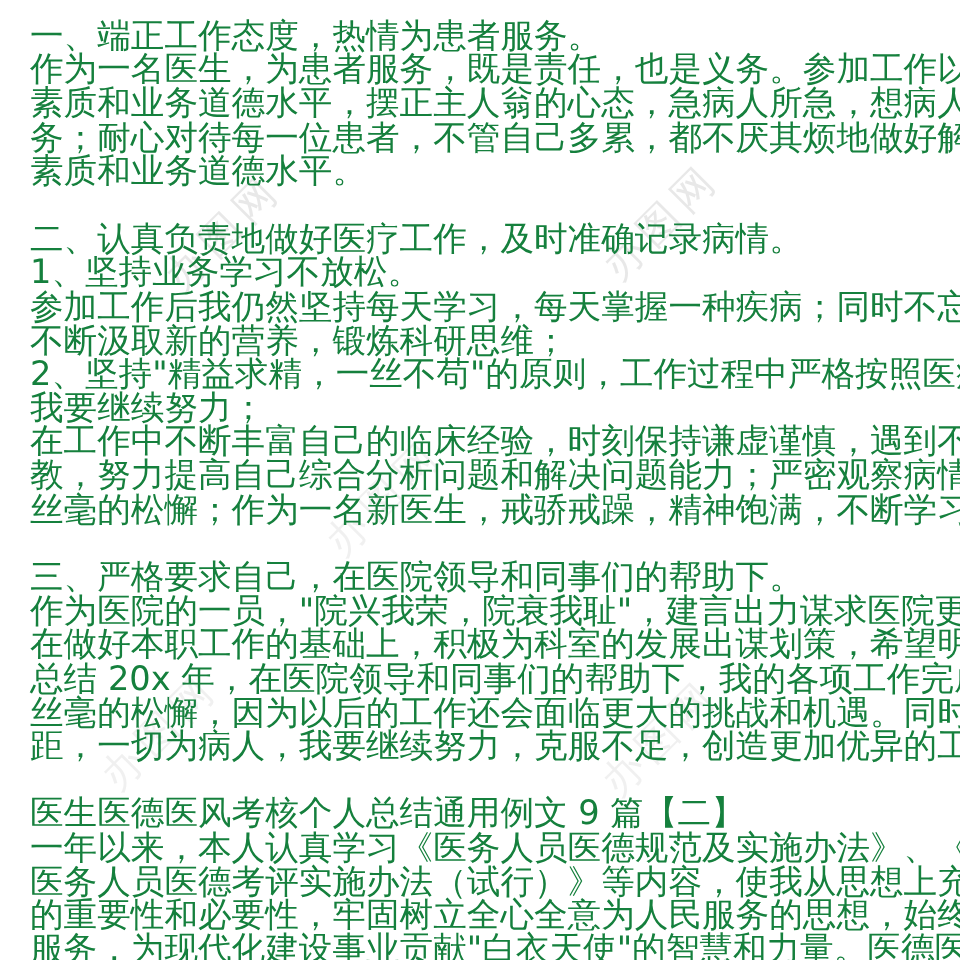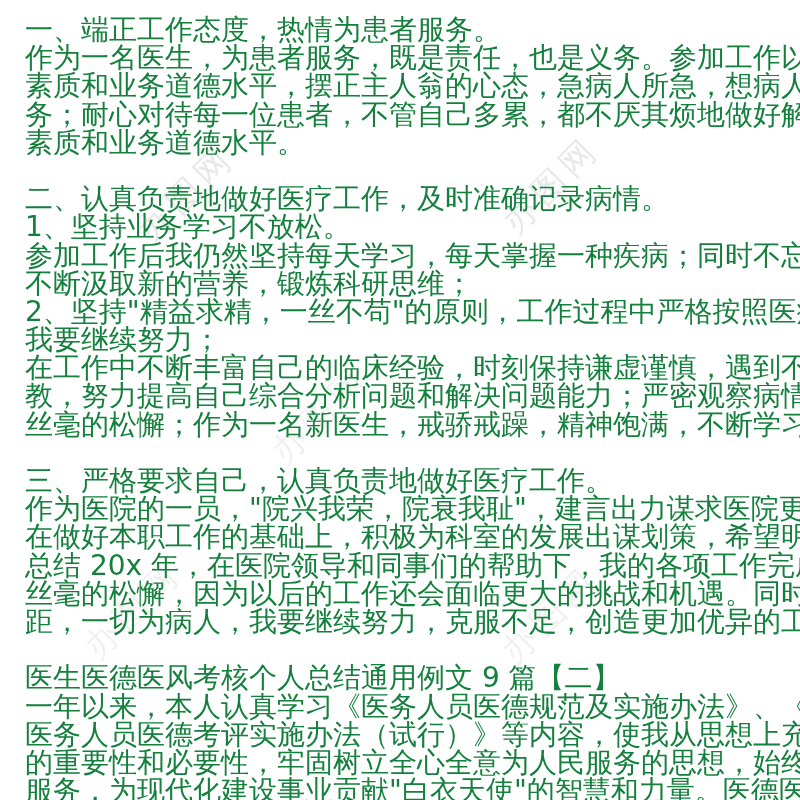--- a/index.html
+++ b/index.html
@@ -71,21 +71,21 @@
       <div class="line">二、认真负责地做好医疗工作，及时准确记录病情。</div>
       <div class="line">1、坚持业务学习不放松。</div>
       <div class="line">参加工作后我仍然坚持每天学习，每天掌握一种疾病；同时不忘学习本专业研究的新成果，</div>
       <div class="line">不断汲取新的营养，锻炼科研思维；</div>
       <div class="line">2、坚持"精益求精，一丝不苟"的原则，工作过程中严格按照医疗操作常规进行，避免医疗事</div>
       <div class="line">我要继续努力；</div>
       <div class="line">在工作中不断丰富自己的临床经验，时刻保持谦虚谨慎，遇到不懂的问题勇于向上级医师请</div>
       <div class="line">教，努力提高自己综合分析问题和解决问题能力；严密观察病情，及时准确记录病情，对患</div>
       <div class="line">丝毫的松懈；作为一名新医生，戒骄戒躁，精神饱满，不断学习。</div>
       <div class="line"></div>
-      <div class="line">三、严格要求自己，认真负责地做好医疗工作。</div>
+      <div class="line">三、严格要求自己，在医院领导和同事们的帮助下。</div>
       <div class="line">作为医院的一员，"院兴我荣，院衰我耻"，建言出力谋求医院更大的发展是义不荣辞的责任。</div>
       <div class="line">在做好本职工作的基础上，积极为科室的发展出谋划策，希望明年的工作量能够再上新高。</div>
       <div class="line">总结 20x 年，在医院领导和同事们的帮助下，我的各项工作完成地较为圆满，但是我不能有</div>
       <div class="line">丝毫的松懈，因为以后的工作还会面临更大的挑战和机遇。同时与其它先进同事相比还有差</div>
       <div class="line">距，一切为病人，我要继续努力，克服不足，创造更加优异的工作成绩。</div>
       <div class="line"></div>
       <div class="line">医生医德医风考核个人总结通用例文 9 篇【二】</div>
       <div class="line">一年以来，本人认真学习《医务人员医德规范及实施办法》、《卫生行业纪律"八不准"》、《x 省</div>
       <div class="line">医务人员医德考评实施办法（试行）》等内容，使我从思想上充分认识到加强医德医风建设</div>
       <div class="line">的重要性和必要性，牢固树立全心全意为人民服务的思想，始终以病人为中心，一切为病人</div>

